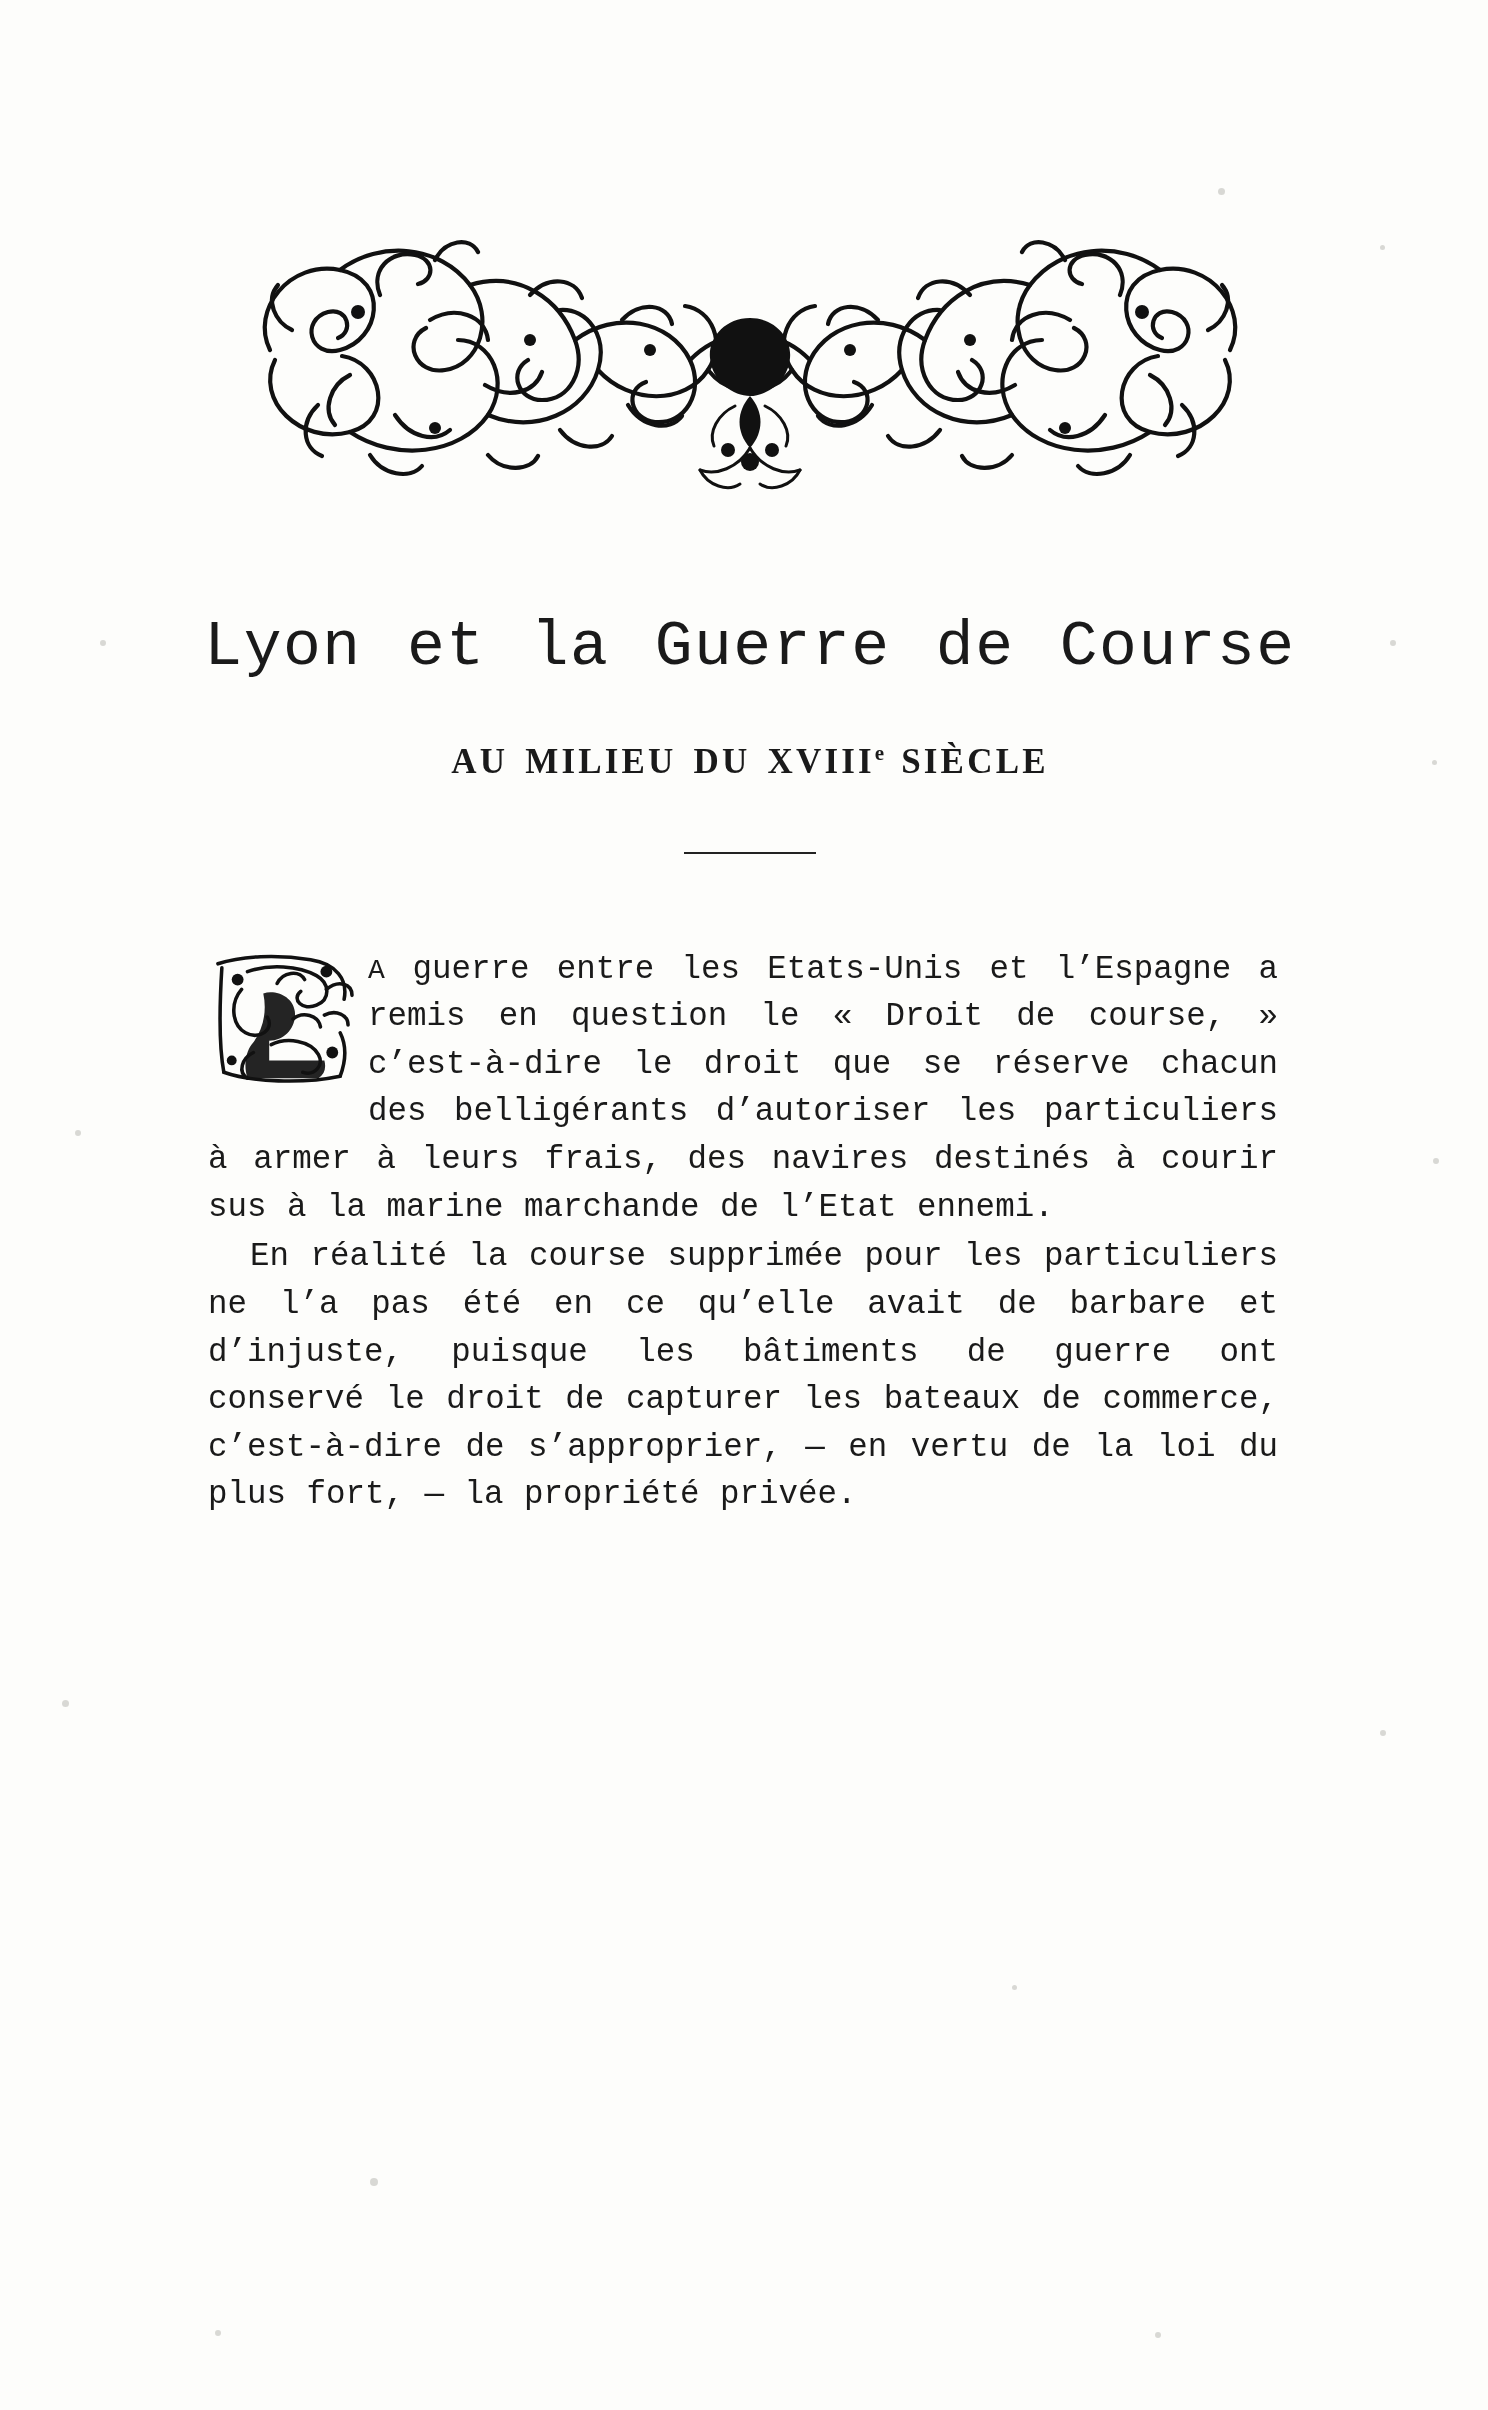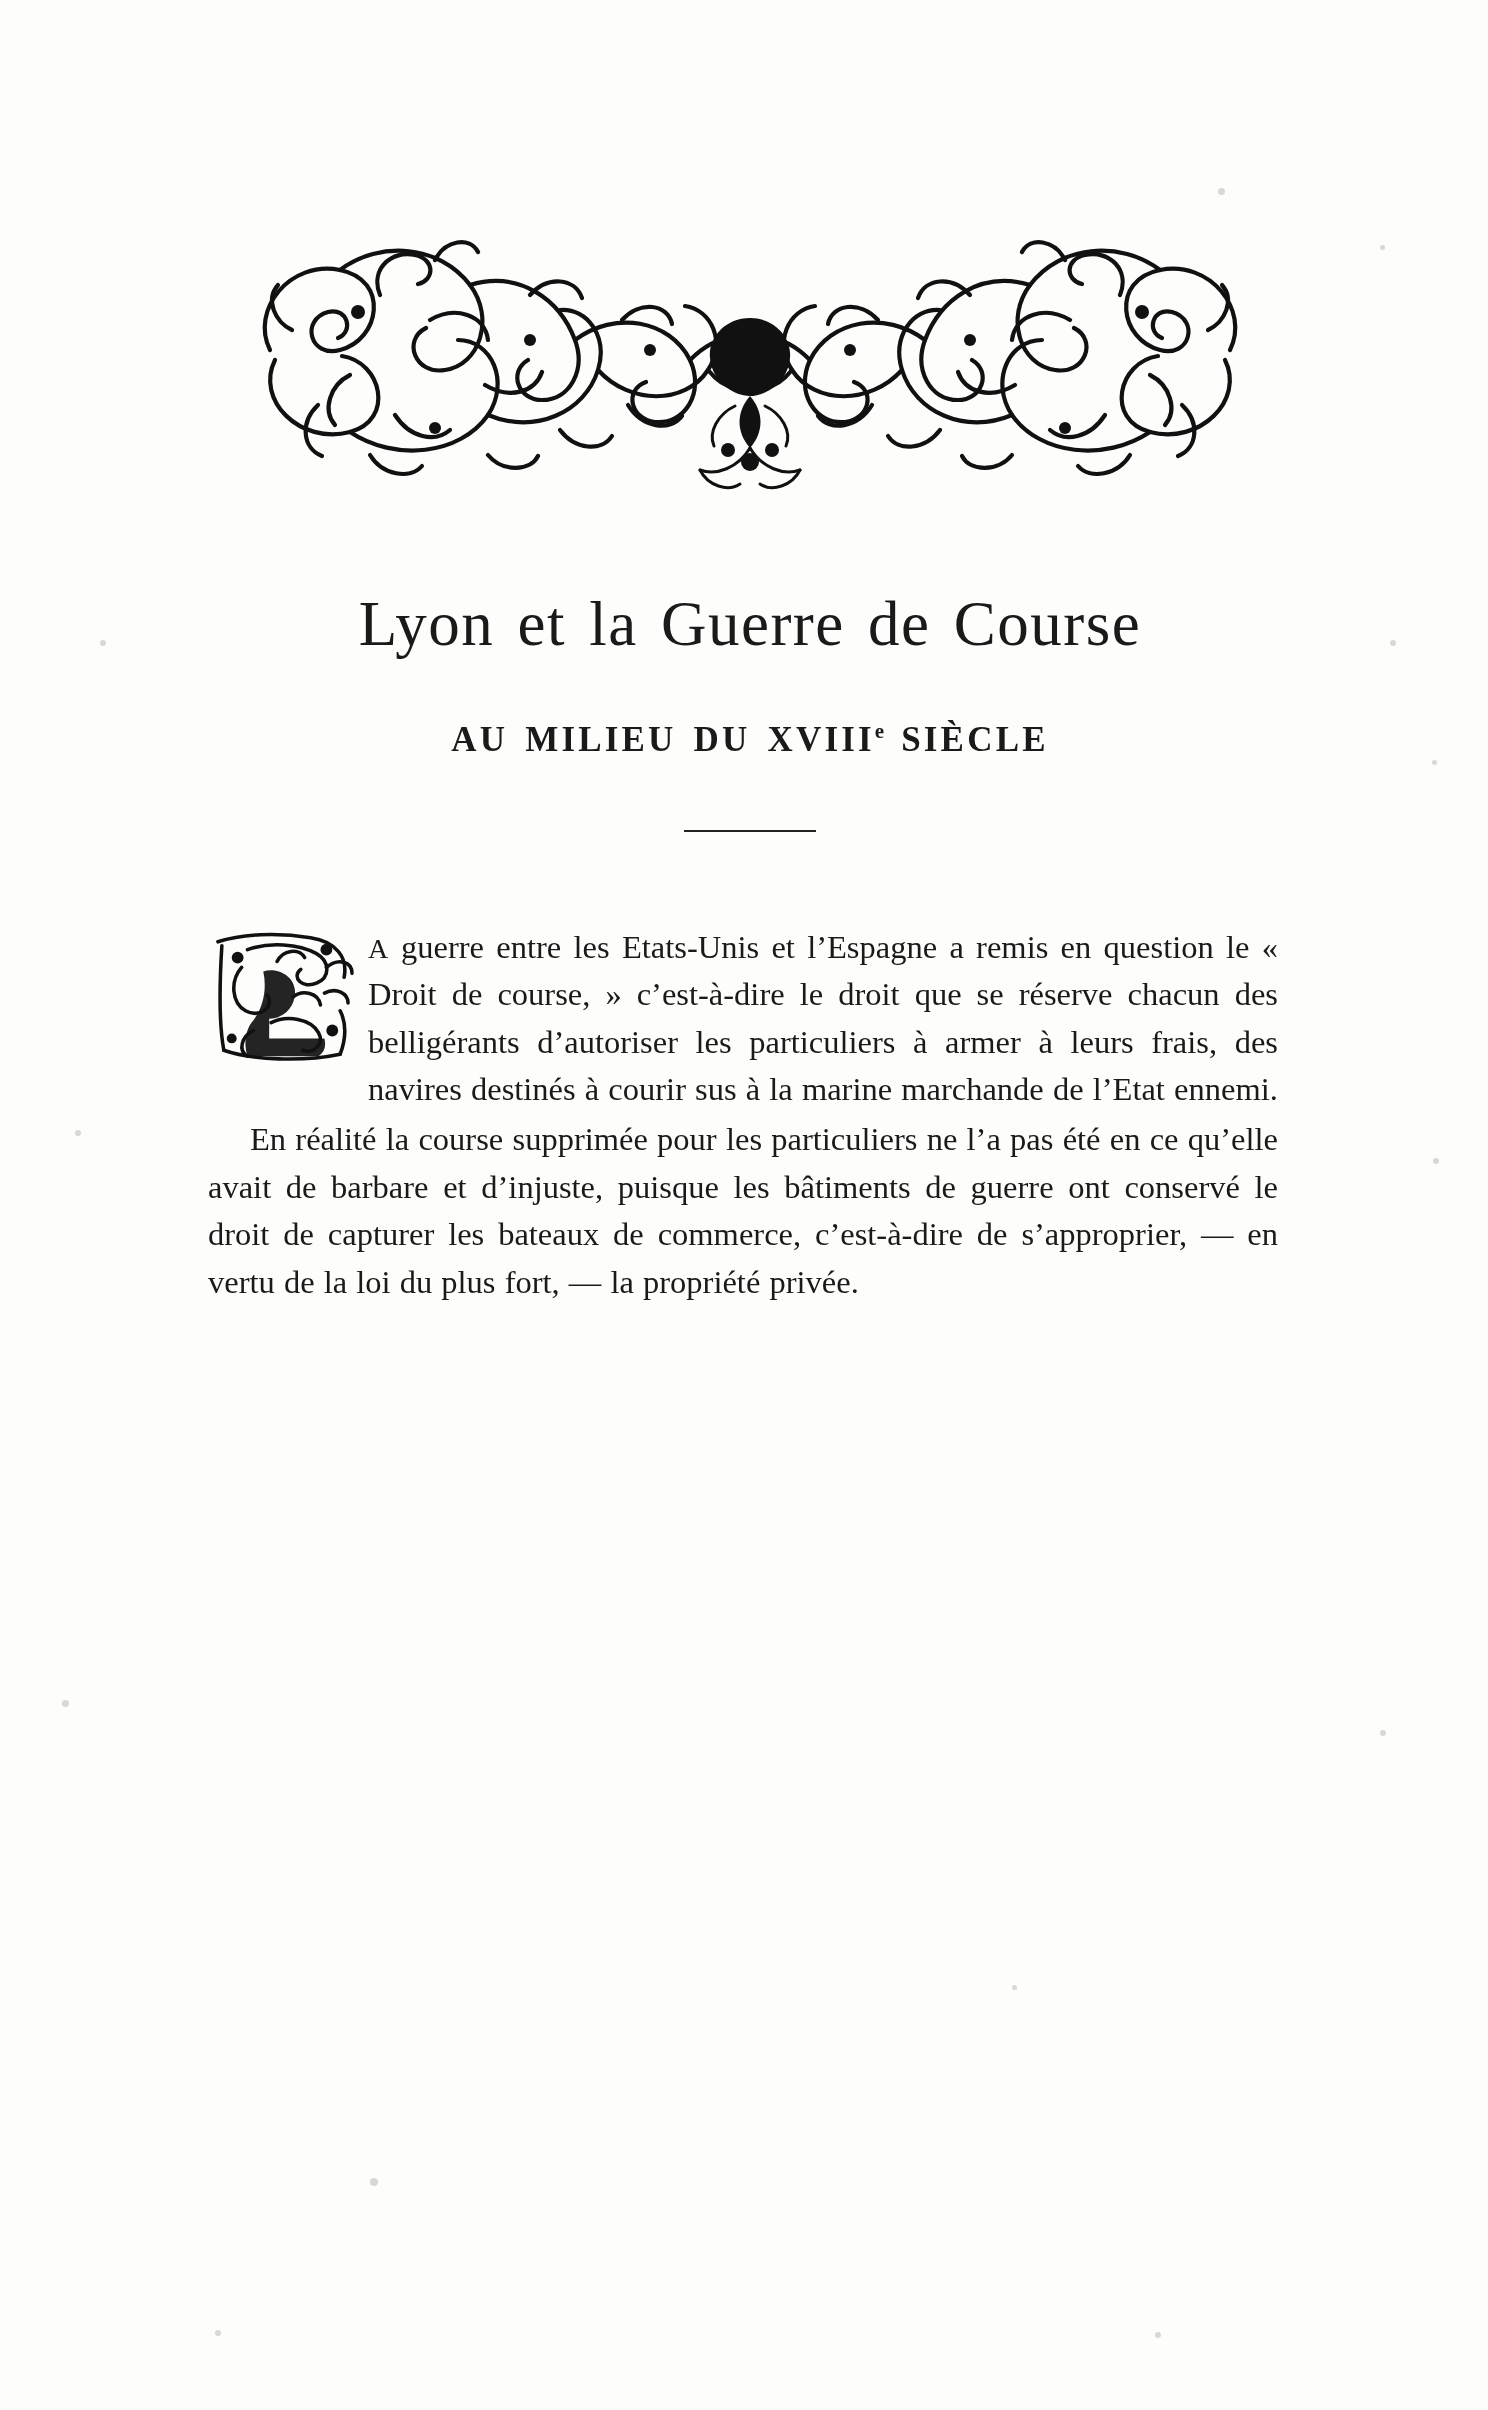--- a/index.html
+++ b/index.html
@@ -39,22 +39,23 @@
     width: 1040px;
     height: 300px;
     display: block;
   }
   
   .title {
     text-align: center;
     font-size: 63px;
     font-weight: 400;
     letter-spacing: 1.5px;
-    margin: 88px 0 0 0;
+    margin: 112px 0 0 0;
     word-spacing: 6px;
+    font-family: Liberation Mono, monospace;
   }
   .subtitle {
     text-align: center;
     font-size: 35px;
     letter-spacing: 3.2px;
     margin: 58px 0 0 0;
     word-spacing: 5px;
   }
   .subtitle sup {
     font-size: 21px;
@@ -73,20 +74,21 @@
     width: 1070px;
     padding-left: 8px;
   }
   .body p {
     margin: 0;
     font-size: 32.5px;
     line-height: 1.465;
     text-align: justify;
     text-justify: inter-word;
     word-spacing: 1px;
+    font-family: Liberation Mono, monospace;
   }
   .body p + p { margin-top: 2px; }
   .body p.indent { text-indent: 42px; }
 
   .dropcap-para {
     position: relative;
     min-height: 150px;
   }
   .dropcap {
     float: left;

